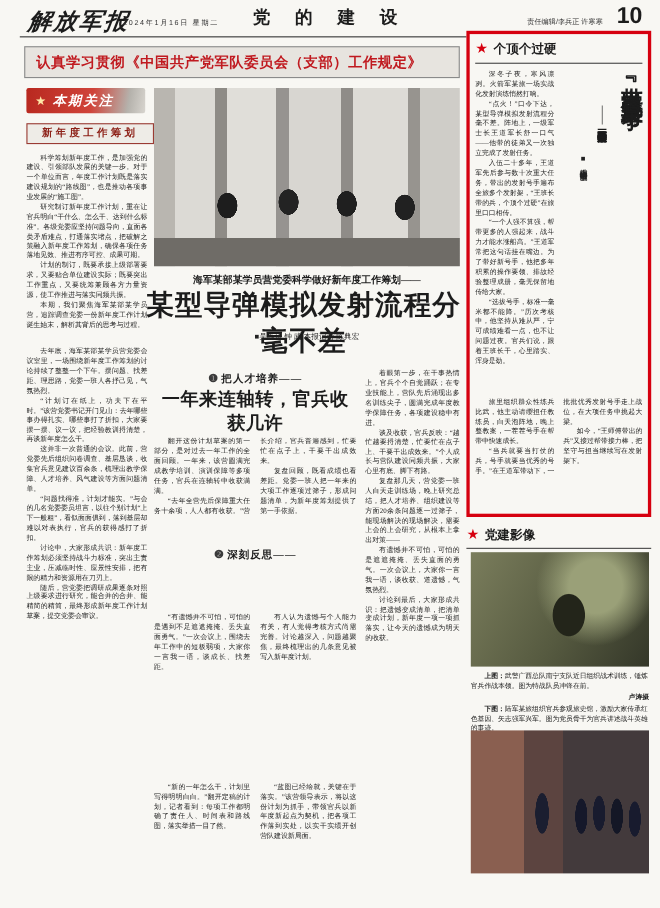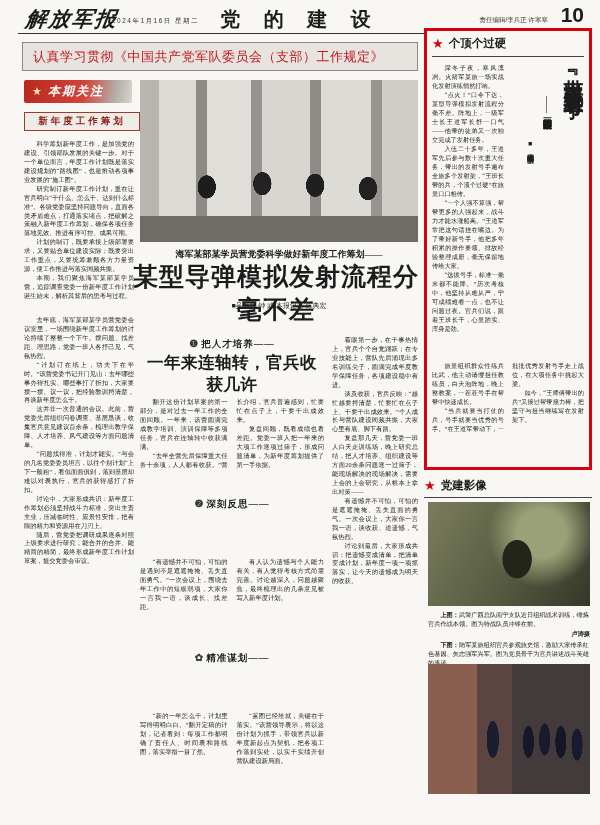--- a/index.html
+++ b/index.html
@@ -7,29 +7,29 @@
        background:#f8f7f3;color:#1c1c1c;
        font-family:"Liberation Serif","DejaVu Serif",serif}
   .abs{position:absolute}
   .sans{font-family:"Liberation Sans","DejaVu Sans",sans-serif}
   .jt{text-align:justify}
   p{margin:0;text-indent:2em}
   
   .masthead{left:26px;top:5px;font-size:21px;font-weight:bold;font-style:italic;
             transform:skewX(-8deg);letter-spacing:2px}
   .dateline{left:112px;top:17px;font-size:6.5px;letter-spacing:1.5px;color:#333}
-  .section-title{left:50%;transform:translateX(-50%);top:6px;font-size:20px;
+  .section-title{left:50%;transform:translateX(-50%);top:6px;font-size:16px;
             font-weight:900;letter-spacing:9px}
   .editors{right:52px;top:16px;font-size:6.5px;color:#333}
   .pagenum{right:16px;top:3px;font-size:21px;font-weight:900}
   .header-rule{left:18px;right:12px;top:33px;border-top:1.5px solid #333;height:0}
   
   .banner{left:22px;top:42px;width:384px;height:27px;background:#e7e4df;
           border:1px solid #8a8a8a;display:flex;align-items:center;padding-left:10px;
-          font-size:13px;font-weight:400;color:#c01a20;letter-spacing:.5px}
+          font-size:13px;font-weight:700;color:#c01a20;letter-spacing:.5px}
   
   .badge{left:24px;top:80px;width:108px;height:23px;color:#fff;font-style:italic;
          font-weight:900;font-size:12px;display:flex;align-items:center;gap:4px;
          padding-left:8px;letter-spacing:2px;box-sizing:border-box;border-radius:2px;
          background:linear-gradient(100deg,#b8281f,#d0443a 55%,#b5b2ac 85%,#d8d5cf)}
   .badge .star{font-size:11px;color:#ffe9a8;font-style:normal}
   .topicbox{left:24px;top:112px;width:116px;height:19px;border:1px solid #9a3b33;
          background:#eeece7;color:#8d2118;font-weight:bold;font-size:9.5px;
          letter-spacing:3px;display:flex;align-items:center;justify-content:center;box-sizing:border-box}
   .intro{left:24px;top:140px;width:110px;height:170px;font-size:6.3px;line-height:1.42;overflow:hidden}
@@ -142,21 +142,20 @@
 
 <div class="abs subhead sh2">
   <div class="kick"><span class="ic">❷</span><span>深刻反思——</span></div>
 </div>
 <div class="abs twocol blk2 jt">
   <p>“有遗憾并不可怕，可怕的是遇到不足遮遮掩掩、丢失直面勇气。”一次会议上，围绕去年工作中的短板弱项，大家你一言我一语，谈成长、找差距。</p>
   <p>有人认为遗憾与个人能力有关，有人觉得考核方式尚需完善。讨论越深入，问题越聚焦，最终梳理出的几条意见被写入新年度计划。</p>
 </div>
 
 <div class="abs subhead sh3">
-  <div class="kick"><span class="ic">✿</span><span>精准谋划——</span></div>
 </div>
 <div class="abs twocol blk3 jt">
   <p>“新的一年怎么干，计划里写得明明白白。”翻开定稿的计划，记者看到：每项工作都明确了责任人、时间表和路线图，落实举措一目了然。</p>
   <p>“蓝图已经绘就，关键在于落实。”该营领导表示，将以这份计划为抓手，带领官兵以新年度新起点为契机，把各项工作落到实处，以实干实绩开创营队建设新局面。</p>
 </div>
 
 <div class="abs colC jt">
   <p>着眼第一步，在干事热情上，官兵个个自觉踊跃；在专业技能上，营队先后涌现出多名训练尖子，圆满完成年度教学保障任务，各项建设稳中有进。</p>
   <p>谈及收获，官兵反映：“越忙越要捋清楚，忙要忙在点子上、干要干出成效来。”个人成长与营队建设同频共振，大家心里有底、脚下有路。</p>
   <p>复盘那几天，营党委一班人白天走训练场，晚上研究总结，把人才培养、组织建设等方面20余条问题逐一过筛子，能现场解决的现场解决，需要上会的上会研究，从根本上拿出对策——</p>

